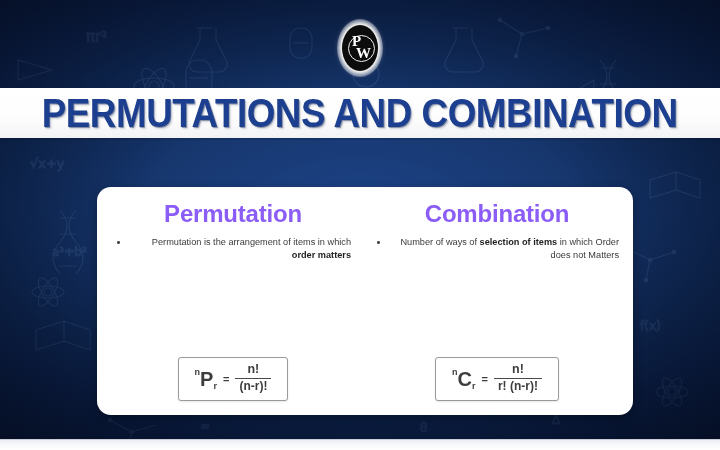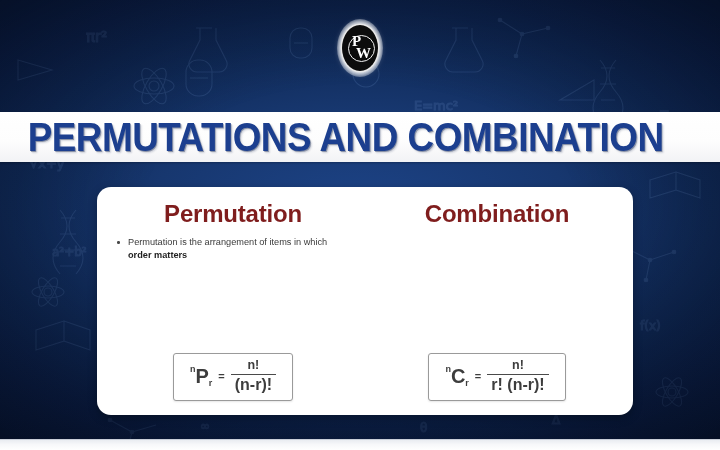--- a/index.html
+++ b/index.html
@@ -52,23 +52,23 @@
     position:relative;color:#ffffff;
     font-family:"Liberation Serif", serif;
     line-height:1;letter-spacing:0;
     width:100%;height:100%;
   }
   .logo .pw .p{position:absolute;left:10px;top:9px;font-size:15px;font-weight:700;}
   .logo .pw .w{position:absolute;left:14px;top:21px;font-size:15px;font-weight:700;}
 
   
   .title-band{
-    position:absolute;left:0;right:0;top:112px;height:50px;
+    position:absolute;left:0;right:0;top:88px;height:50px;
     background:linear-gradient(180deg,#ffffff 0%, #fdfdfd 60%, #f2f3f5 100%);
-    display:flex;align-items:center;justify-content:flex-start;
+    display:flex;align-items:center;justify-content:center;
     box-shadow:0 1px 2px rgba(0,0,0,.25);
   }
   .title-text{
     font-family:"Liberation Sans", sans-serif;
     font-weight:700;
     font-size:40px;
     line-height:1;
     color:#1c3f8f;
     letter-spacing:-.5px;
     transform:scaleX(.92);
@@ -86,34 +86,35 @@
     overflow:hidden;
   }
   .col{
     flex:1 1 50%;
     padding:14px 14px 10px 18px;
     box-sizing:border-box;
     display:flex;flex-direction:column;
   }
   .col.right{padding-left:10px;}
   .col-title{
-    font-size:24px;font-weight:700;color:#7f1d1d;
+    font-size:24px;font-weight:700;color:#8b5cf6;
     text-align:center;line-height:1.05;margin:0 0 10px 0;
     letter-spacing:-.2px;
   }
   ul.points{
     list-style:none;margin:0;padding:0;flex:0 0 auto;
   }
   ul.points li{
     position:relative;
     padding-left:13px;
     margin-bottom:11px;
     font-size:9.2px;
     line-height:1.42;
     color:#3a3a3a;
+    text-align:right;
   }
   ul.points li:before{
     content:"";position:absolute;left:2px;top:5px;
     width:2.6px;height:2.6px;border-radius:50%;background:#4a4a4a;
   }
   ul.points li b{color:#1f1f1f;font-weight:700;}
 
   .formula-wrap{
     margin-top:auto;
     display:flex;justify-content:center;
@@ -131,21 +132,21 @@
     display:flex;align-items:center;
     font-family:"Liberation Sans", sans-serif;
     color:#3d3d3d;
   }
   .sup{font-size:9px;vertical-align:top;position:relative;top:-7px;font-weight:700;}
   .big{font-size:20px;font-weight:700;line-height:1;}
   .sub{font-size:9px;position:relative;top:7px;font-weight:700;}
   .eq{font-size:11px;margin:0 6px;font-weight:700;}
   .frac{display:inline-flex;flex-direction:column;align-items:center;}
   .num{font-size:12.5px;font-weight:700;padding:0 4px 1px 4px;line-height:1.1;}
-  .den{font-size:16px;font-weight:700;border-top:1.4px solid #4a4a4a;padding:1px 4px 0 4px;line-height:1.15;}
+  .den{font-size:12px;font-weight:700;border-top:1.4px solid #4a4a4a;padding:1px 4px 0 4px;line-height:1.15;}
 
   
   .bottom-strip{
     position:absolute;left:0;right:0;bottom:0;height:10px;
     background:linear-gradient(180deg,#e9ecf1 0%, #f7f8fa 45%, #ffffff 100%);
     border-top:1px solid #c9ced8;
   }
 </style>
 </head>
 <body>
@@ -272,20 +273,23 @@
               <span class="den">(n-r)!</span>
             </span>
           </div>
         </div>
       </div>
     </div>
 
     <div class="col right">
       <div class="col-title">Combination</div>
       <ul class="points">
+        <li>
+          <span><span>Number of ways of </span><b>selection of items</b><span> in which Order does not Matters</span></span>
+        </li>
       </ul>
       <div class="formula-wrap">
         <div class="formula">
           <div class="nPr">
             <span class="sup">n</span>
             <span class="big">C</span>
             <span class="sub">r</span>
             <span class="eq">=</span>
             <span class="frac">
               <span class="num">n!</span>

